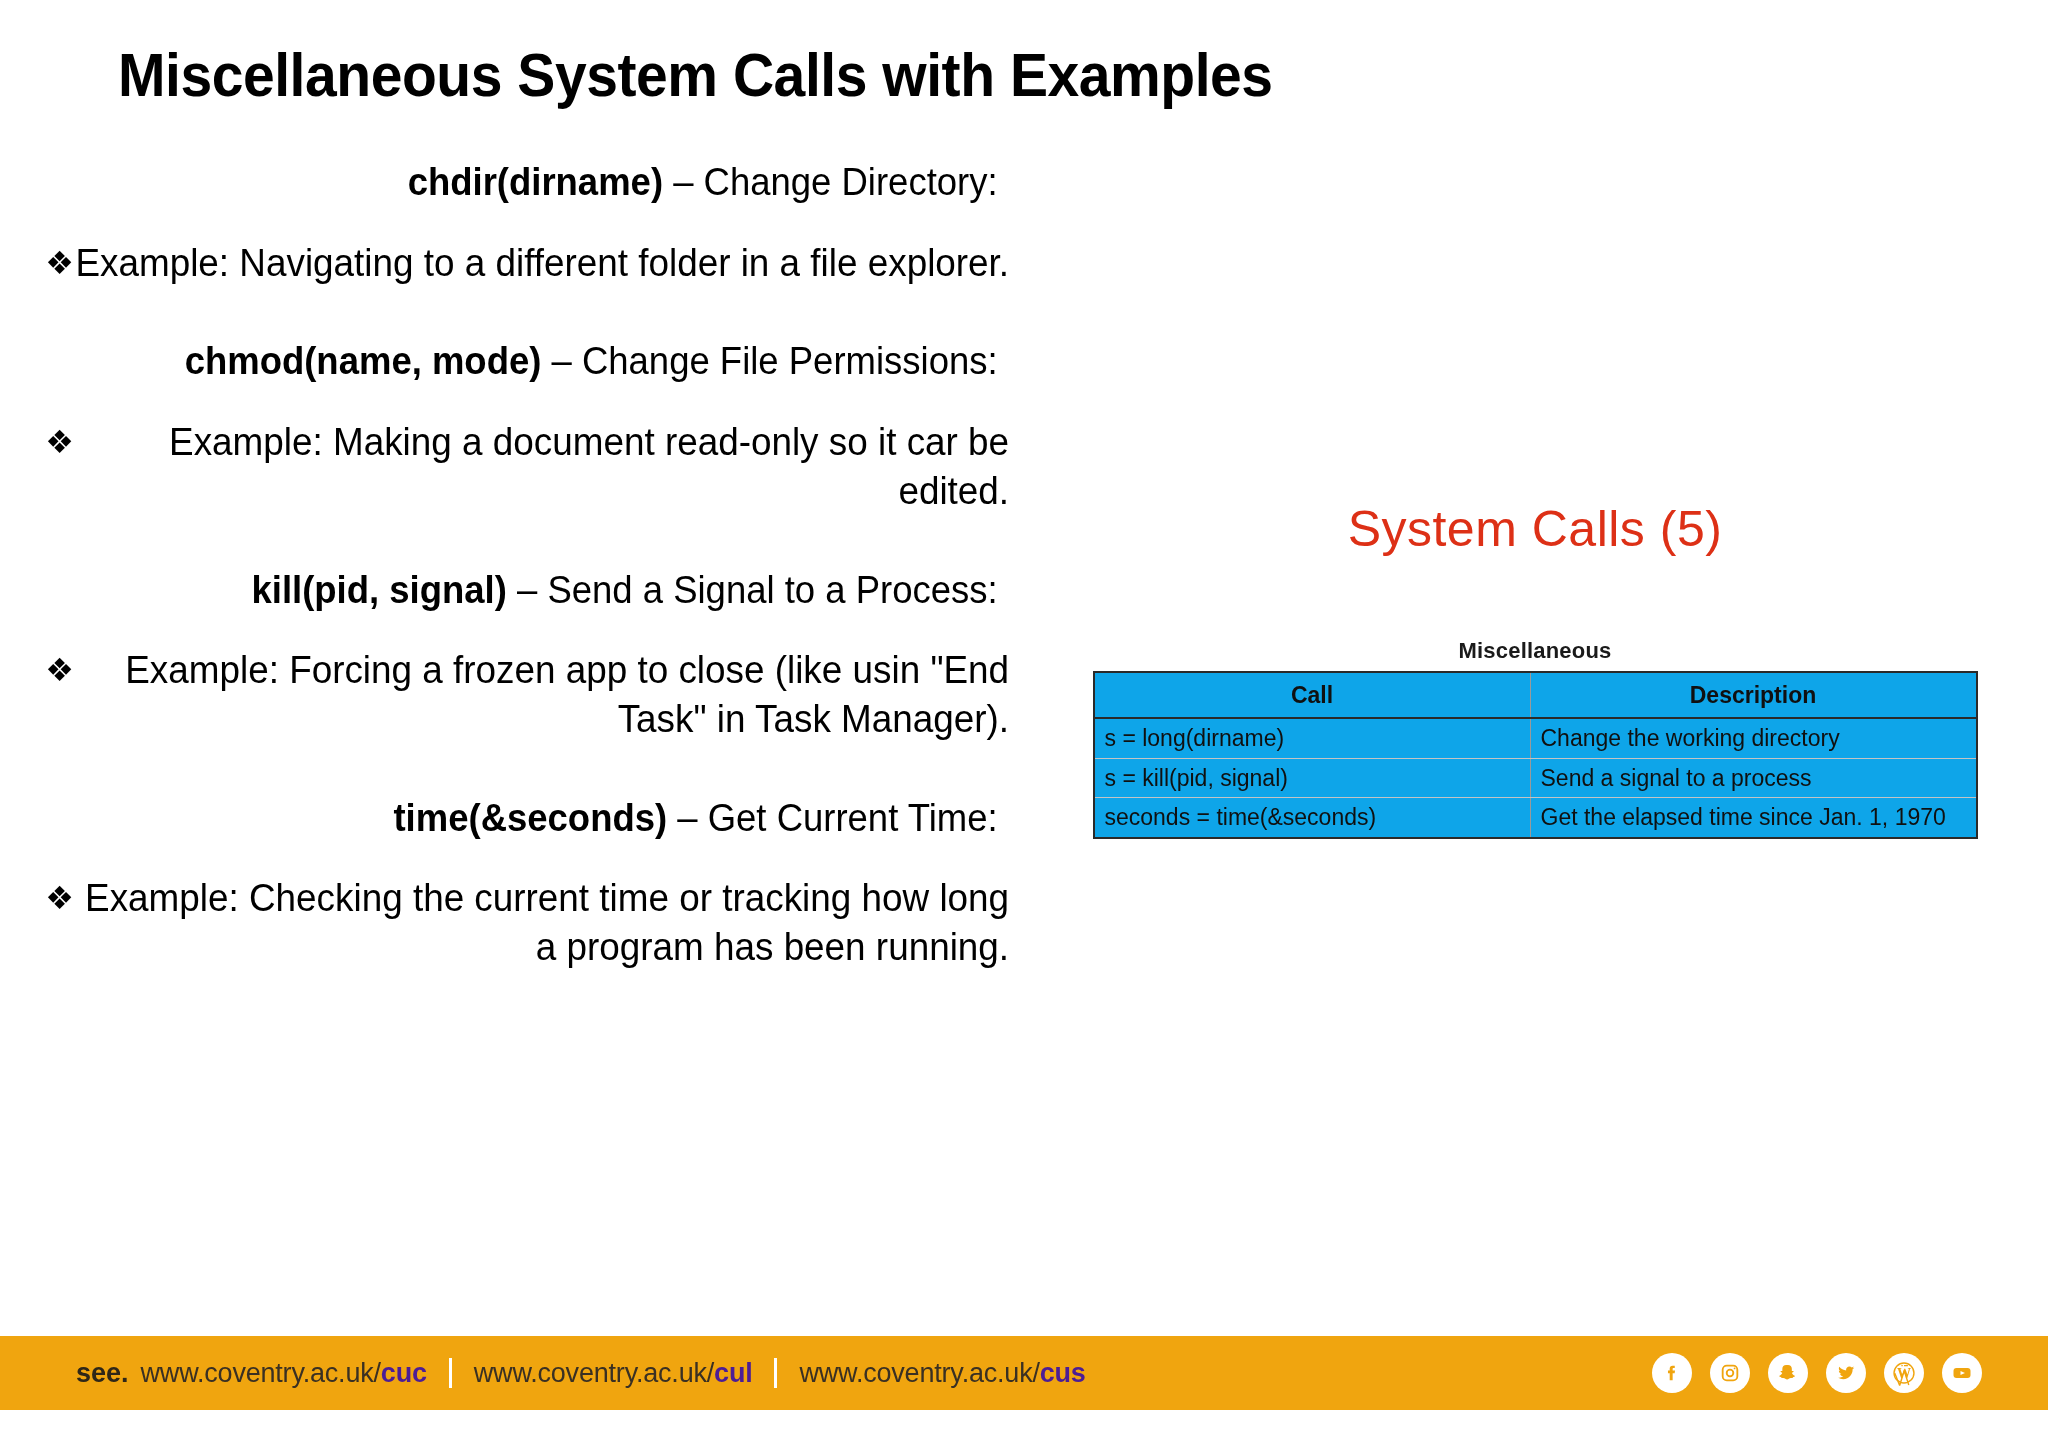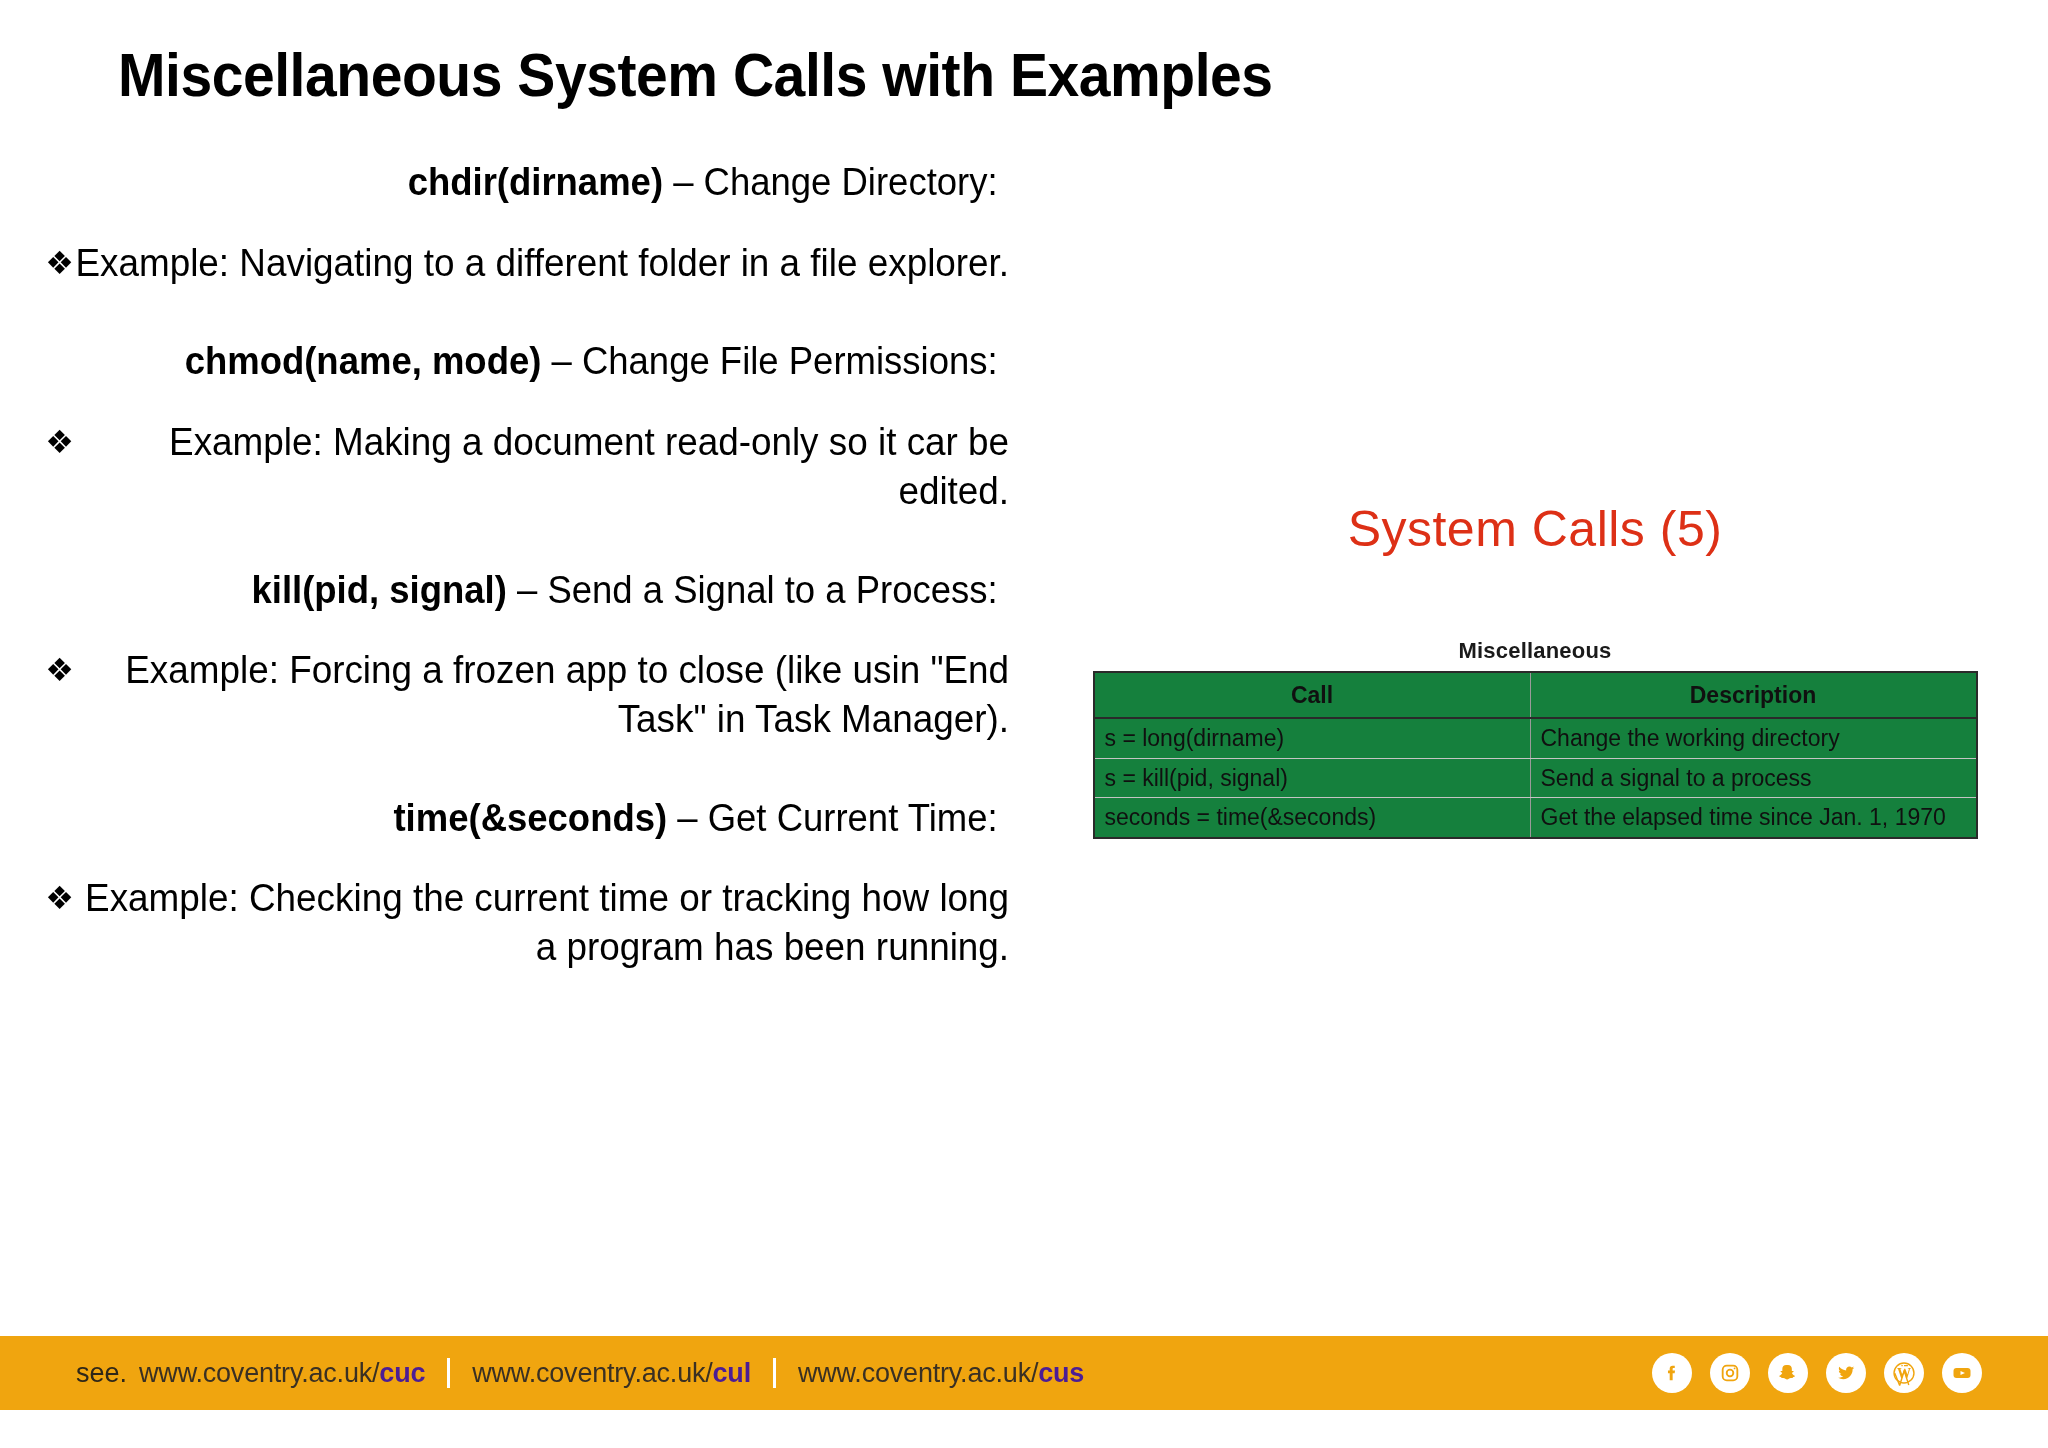--- a/index.html
+++ b/index.html
@@ -94,21 +94,21 @@
     font-weight: bold;
     text-align: center;
     color: #1a1a1a;
     margin-bottom: 7px;
     letter-spacing: 0.2px;
   }
   table.sc-table {
     border-collapse: collapse;
     width: 885px;
     margin: 0 auto;
-    background: #15803d;
+    background: #0ea5e9;
   }
   table.sc-table th,
   table.sc-table td {
     border: 1px solid #9a9a9a;
     font-size: 23px;
     padding: 6px 10px;
     color: #101010;
     line-height: 1.15;
     font-weight: normal;
   }
@@ -141,21 +141,21 @@
   }
   .footer-links {
     display: flex;
     align-items: center;
     margin-left: 76px;
     font-size: 27px;
     color: #3a3023;
     white-space: nowrap;
   }
   .footer-links .see {
-    font-weight: normal;
+    font-weight: bold;
     margin-right: 12px;
     color: #2f2718;
   }
   .footer-links .url { letter-spacing: -0.2px; }
   .footer-links .url b { font-weight: bold; color: #4c1d95; text-align: center; }
   .footer-sep {
     display: inline-block;
     width: 3px;
     height: 30px;
     background: #ffffff;

